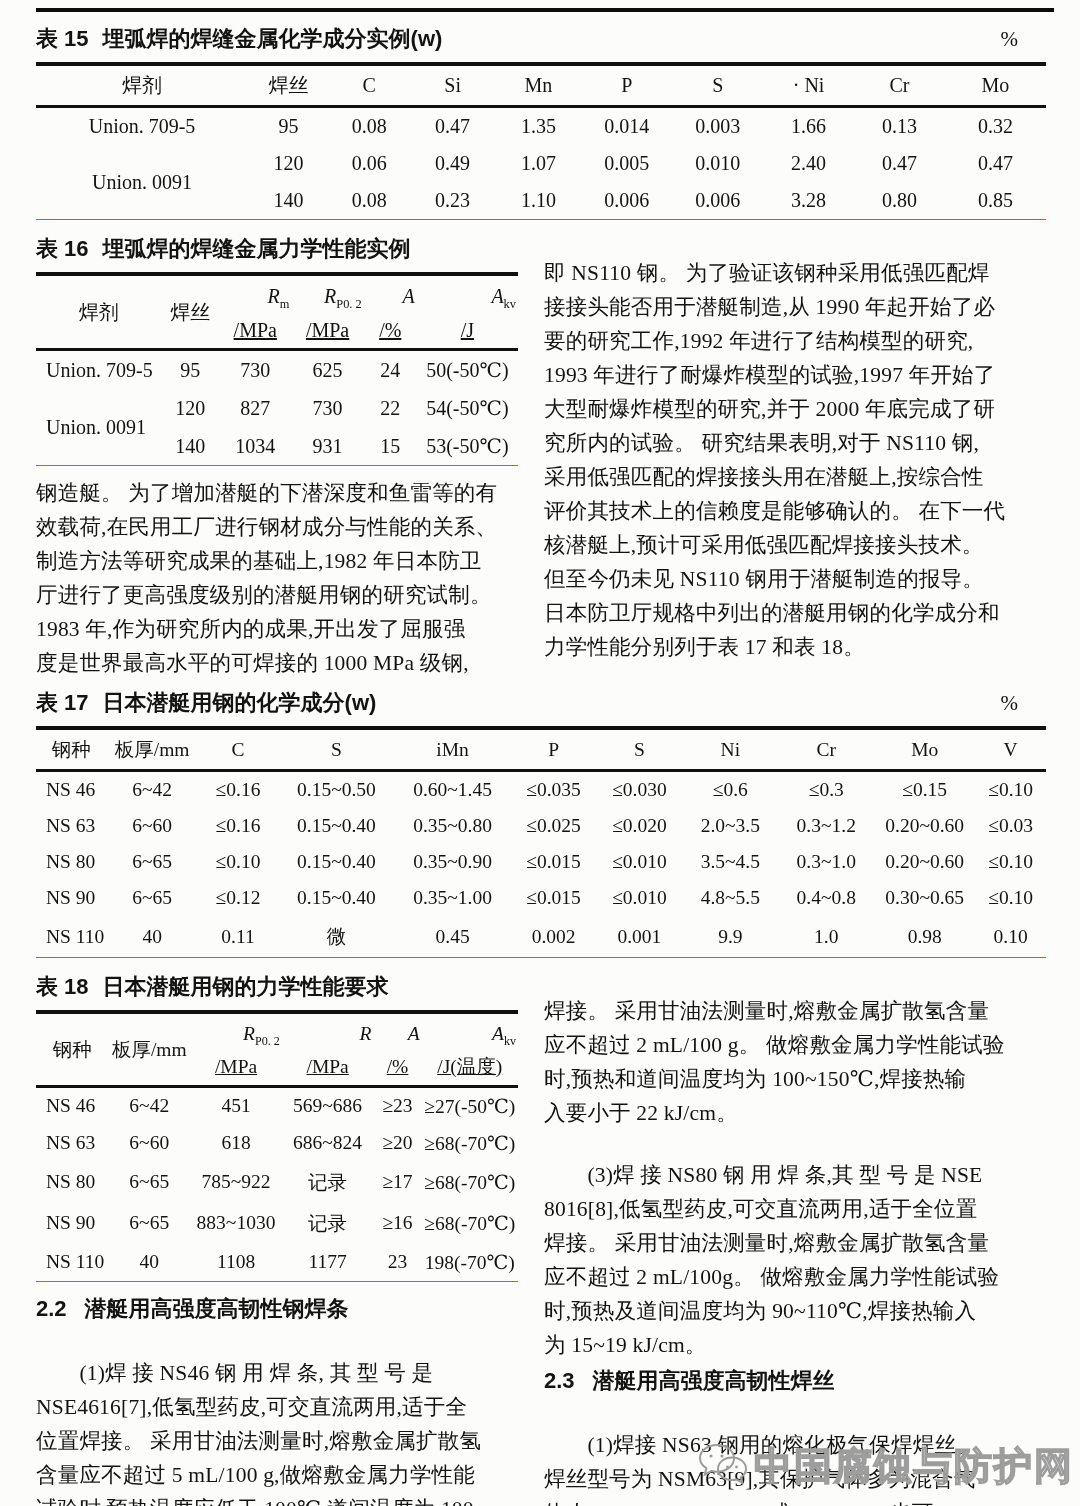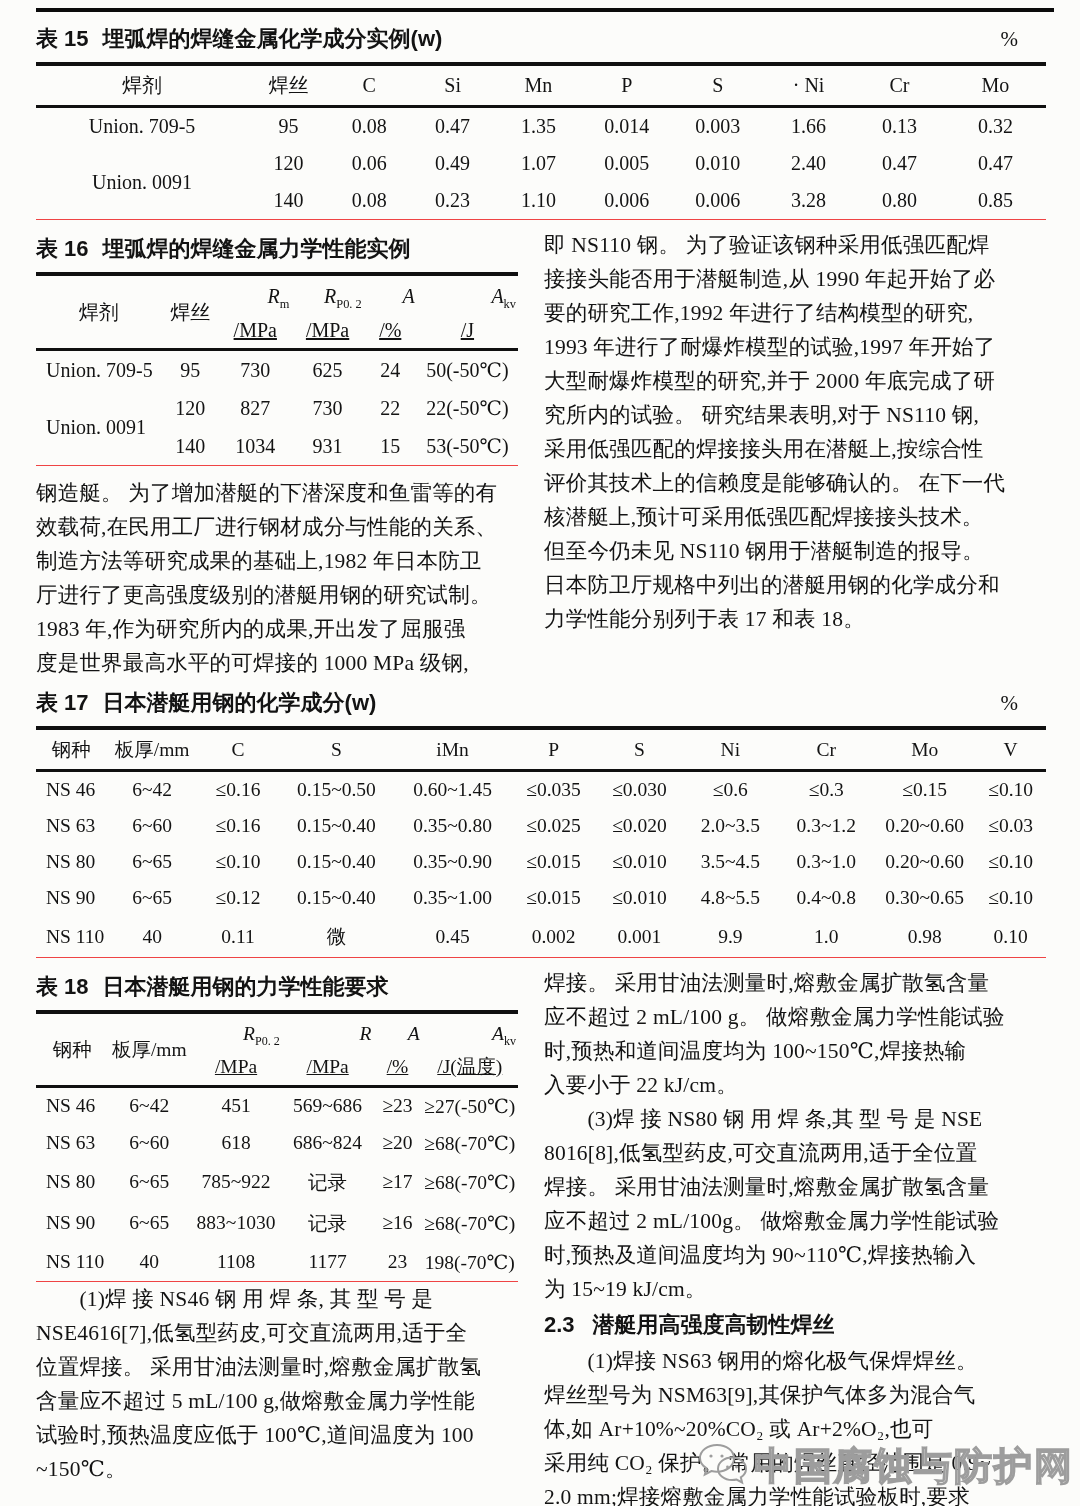--- a/index.html
+++ b/index.html
@@ -20,21 +20,21 @@
   table.sci th{font-weight:normal;padding:6px 2px;border-bottom:3px solid #101010;}
   table.sci td{padding:7px 2px;text-align:center;}
   table.sci .lft{text-align:left;padding-left:10px;}
   table.sci i{font-style:italic;}
   table.sci sub{font-size:0.62em;}
   .hdr2 .l1{display:block;line-height:28px;text-align:right;}
   .hdr2 .l2{display:block;line-height:24px;text-decoration:underline;}
 
   
   .twocol{display:grid;grid-template-columns:482px 1fr;column-gap:26px;margin-top:6px;}
-  .para{font-size:21.5px;line-height:34px;white-space:pre-line;letter-spacing:0.2px;text-align:justify;}
+  .para{font-size:21.5px;line-height:34px;white-space:pre-line;letter-spacing:0.2px;text-align:justify;margin-top:28px;}
   .sechead{font-weight:bold;font-size:22px;line-height:38px;font-family:"Liberation Sans","DejaVu Sans",sans-serif;}
   .sechead .num{margin-right:18px;} .mt8{margin-top:8px;} .mt10{margin-top:10px;}
 
   
   .watermark{
     position:absolute;right:6px;bottom:14px;display:flex;align-items:center;gap:4px;
     pointer-events:none;z-index:3;
   }
   .watermark .wm-text{
     font-size:38px;font-weight:700;letter-spacing:2px;color:rgba(255,255,255,0.08);
@@ -162,21 +162,21 @@
             <td>625</td>
             <td>24</td>
             <td>50(-50℃)</td>
           </tr>
           <tr>
             <td class="lft" rowspan="2">Union. 0091</td>
             <td>120</td>
             <td>827</td>
             <td>730</td>
             <td>22</td>
-            <td>22(-50℃)</td>
+            <td>54(-50℃)</td>
           </tr>
           <tr>
             <td>140</td>
             <td>1034</td>
             <td>931</td>
             <td>15</td>
             <td>53(-50℃)</td>
           </tr>
         </tbody>
           </table>
@@ -376,20 +376,23 @@
             <td class="lft">NS 110</td>
             <td>40</td>
             <td>1108</td>
             <td>1177</td>
             <td>23</td>
             <td>198(-70℃)</td>
           </tr>
         </tbody>
           </table>
 
+        <div class="sechead mt8">
+          <span class="num">2.2</span><span>潜艇用高强度高韧性钢焊条</span>
+        </div>
         <div class="para">　　(1)焊 接 NS46 钢 用 焊 条, 其 型 号 是
 NSE4616[7],低氢型药皮,可交直流两用,适于全
 位置焊接。 采用甘油法测量时,熔敷金属扩散氢
 含量应不超过 5 mL/100 g,做熔敷金属力学性能
 试验时,预热温度应低于 100℃,道间温度为 100
 ~150℃。</div>
 
       </div>
 
       <div>

